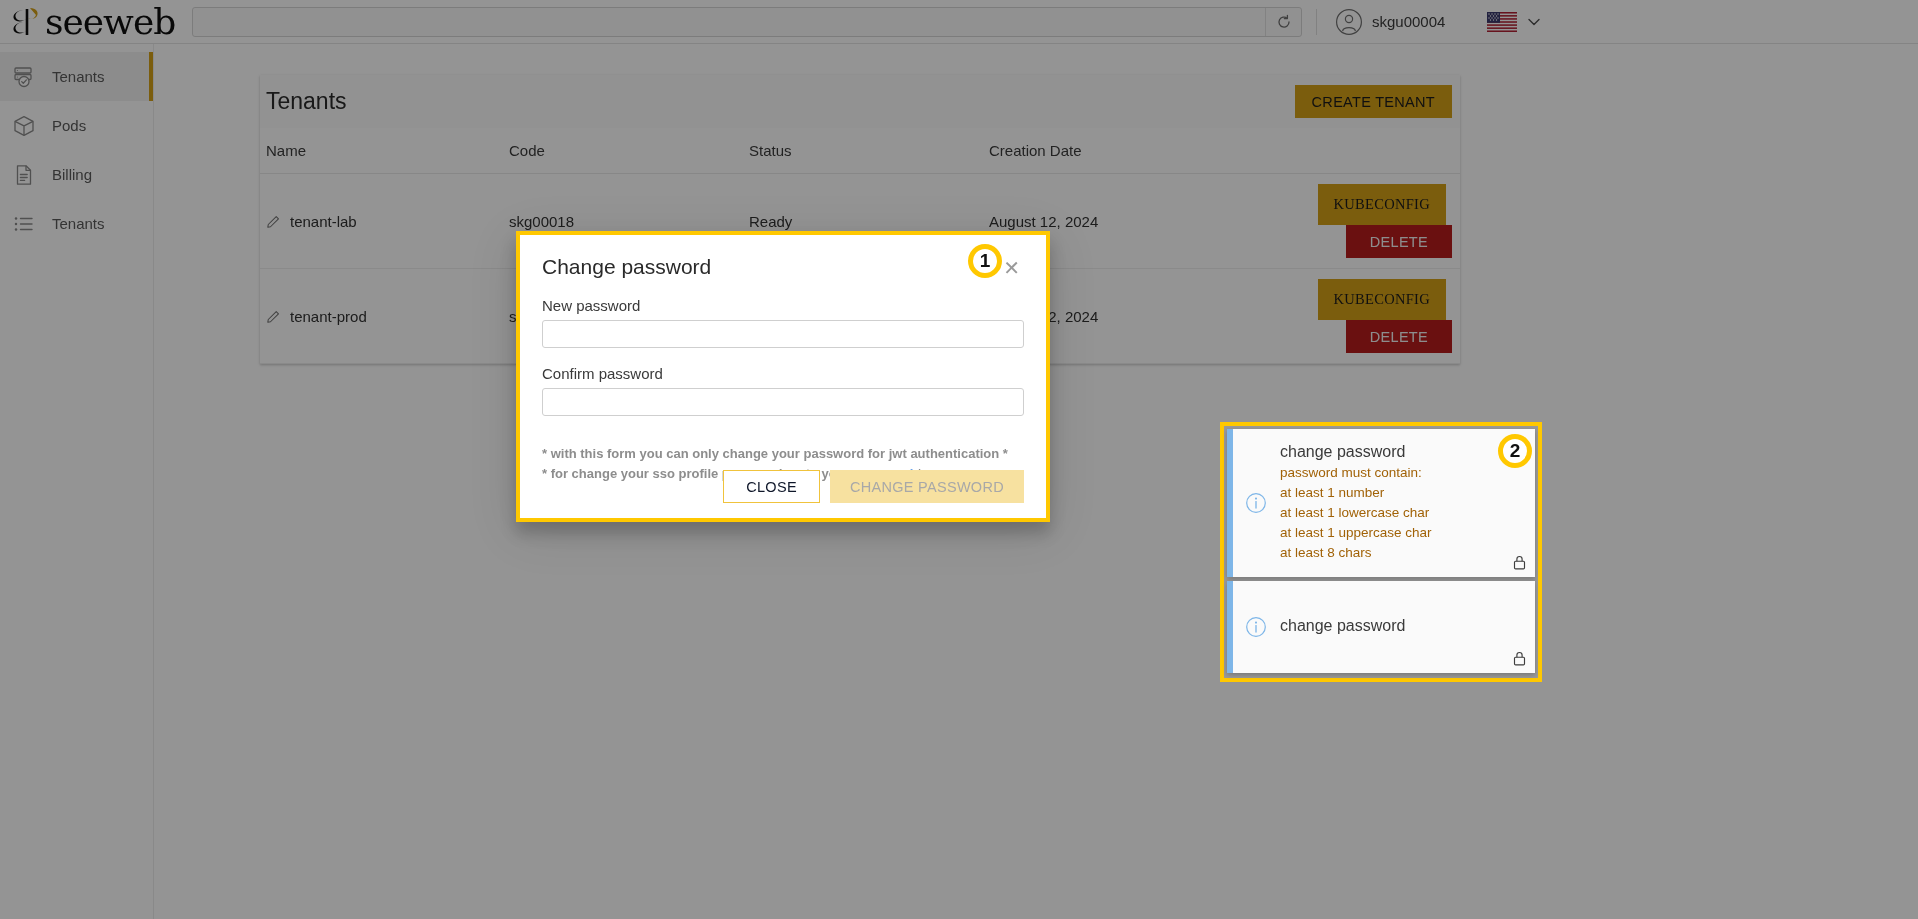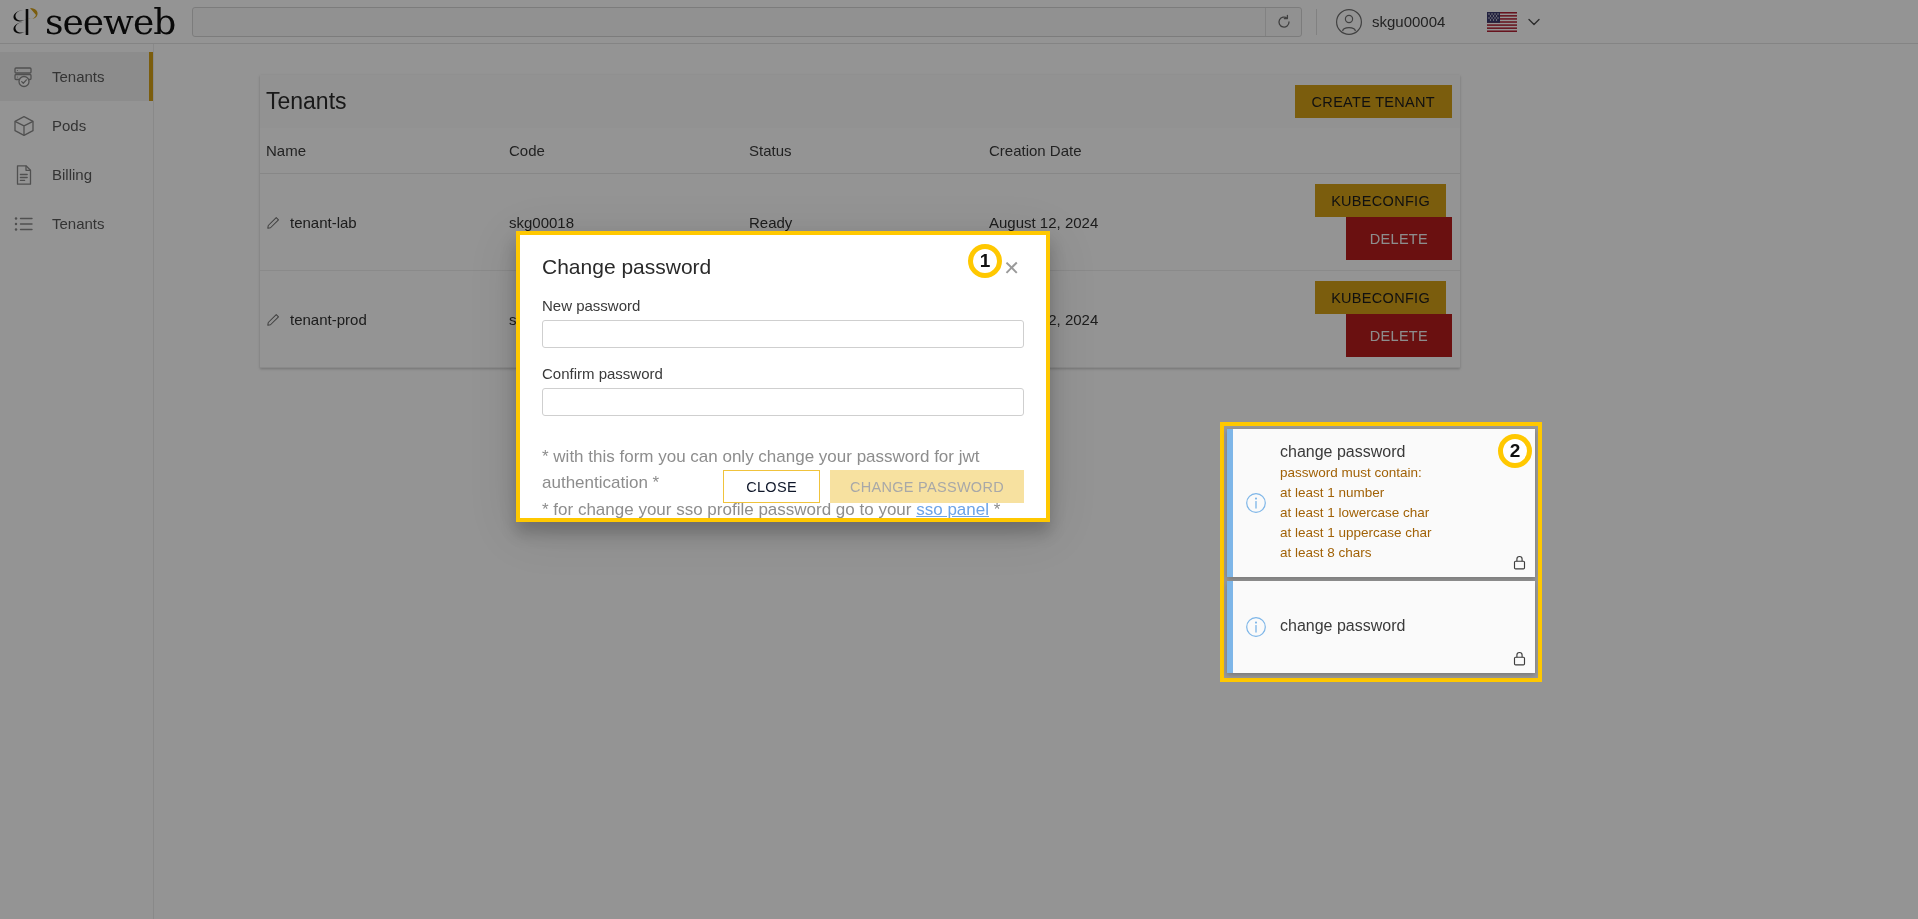--- a/index.html
+++ b/index.html
@@ -113,24 +113,24 @@
     border-bottom: 1px solid #eeeeee; height: 49px;
   }
   .col-name { width: 243px; }
   .col-code { width: 240px; }
   .col-status { width: 240px; margin-left: 44px; }
   .col-date { width: 243px; }
   .col-actions { text-align: right; padding-right: 8px !important; }
   .name-cell { display: flex; align-items: center; gap: 9px; }
   .status-ready { color: #2e7d32; }
   .btn-kube {
-    background: #d4a017; color: #1c1c1c; height: 33px; padding: 0 16px; margin-right: 6px;
+    background: #d4a017; color: #1c1c1c; height: 41px; padding: 0 16px; margin-right: 6px; font-family: Liberation Serif, serif;
   }
   .btn-delete {
-    background: #b71c1c; color: #f3f3f3; height: 43px; padding: 0 24px;
+    background: #b71c1c; color: #f3f3f3; height: 33px; padding: 0 24px;
   }
 
   
   .dialog-annot {
     position: absolute; left: 516px; top: 231px; width: 534px; height: 291px;
     border: 4px solid #ffc800; background: #ffffff; z-index: 60;
     box-shadow: 0 11px 15px rgba(0,0,0,0.2), 0 9px 46px rgba(0,0,0,0.12);
   }
   .dialog-inner { position: relative; width: 100%; height: 100%; padding: 20px 22px 0 22px; }
   .dlg-head { display: flex; align-items: flex-start; }
@@ -138,21 +138,21 @@
   .dlg-close {
     background: none; border: none; cursor: pointer; color: #9a9a9a;
     font-size: 20px; line-height: 1; padding: 2px 4px; margin-top: 1px;
   }
   .field-label { font-size: 15px; color: #3a3a3a; margin: 17px 0 6px 0; }
   .field-input {
     width: 100%; height: 28px; border: 1px solid #cfcfcf; border-radius: 3px;
     outline: none; padding: 0 8px; font-size: 14px;
     font-family: "Liberation Sans", sans-serif; background: #fff;
   }
-  .dlg-notes { margin-top: 28px; font-size: 17px; color: #8d8d8d; line-height: 1.55; }
+  .dlg-notes { margin-top: 28px; font-size: 13px; color: #8d8d8d; line-height: 1.55; font-weight: bold; }
   .dlg-notes a { color: #6ba3e8; }
   .dlg-actions {
     position: absolute; right: 22px; bottom: 15px;
     display: flex; align-items: center; gap: 10px;
   }
   .btn-close-dlg {
     background: #ffffff; color: #0f172a; border: 1px solid #f0c33c;
     height: 33px; padding: 0 22px; font-size: 14.5px;
   }
   .btn-change-pw {

